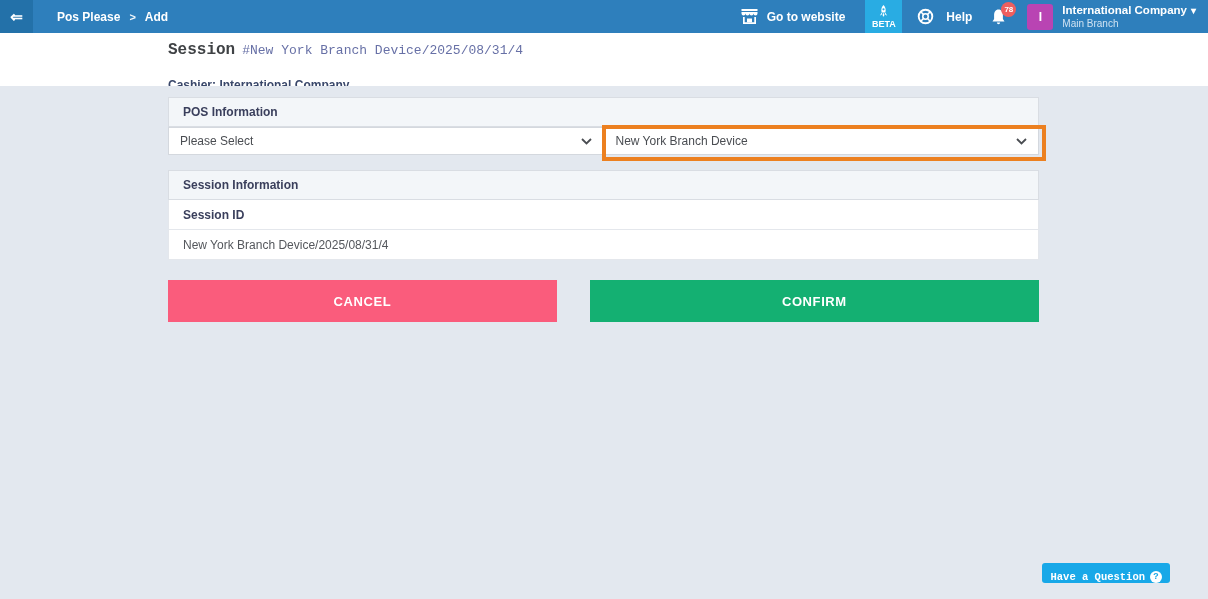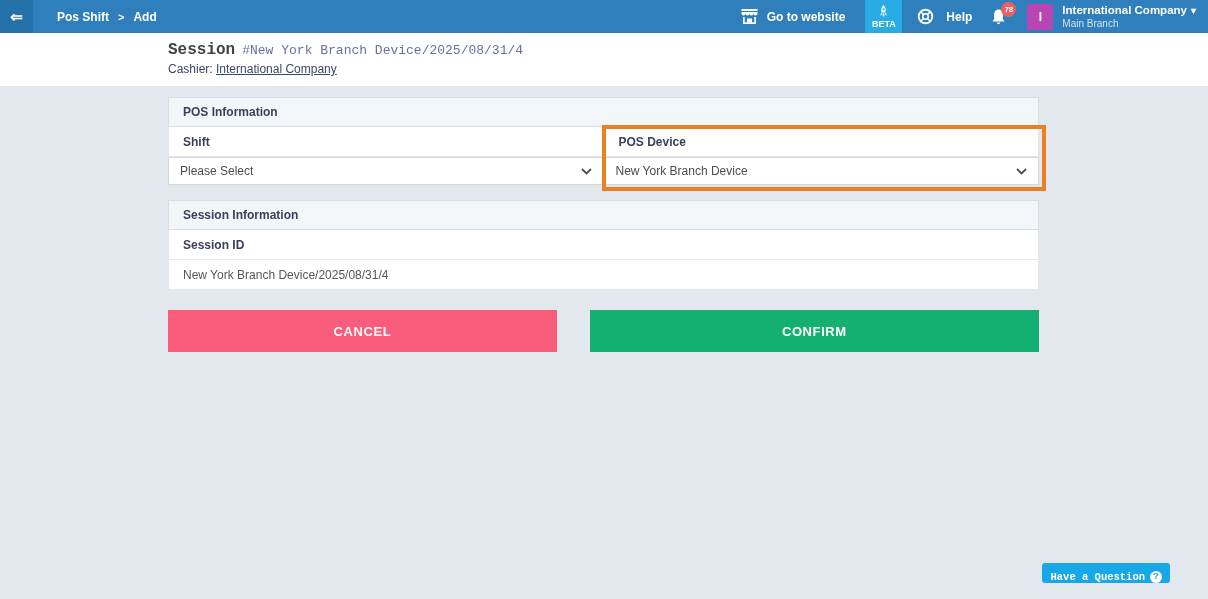--- a/index.html
+++ b/index.html
@@ -24,21 +24,21 @@
   .user-text { margin-left: 9px; line-height: 1.25; }
   .user-name { font-size: 11.5px; font-weight: bold; white-space: nowrap; }
   .user-caret { font-size: 10px; margin-left: 4px; }
   .user-branch { font-size: 10px; color: #cfe2f2; }
 
   
   .header-band { height: 53px; background: #fff; padding: 8px 0 0 168px; }
   .title-line { display: flex; align-items: baseline; gap: 7px; font-family: Liberation Mono, monospace; }
   .page-title { font-size: 16px; font-weight: bold; color: #3f4245; }
   .session-ref { font-size: 13px; color: #6770a6; }
-  .cashier-line { margin-top: 3px; font-size: 12px; color: #39476a; }
+  .cashier-line { margin-top: 19px; font-size: 12px; color: #39476a; font-weight: bold; }
   .cashier-link { color: #39476a; text-decoration: underline; cursor: pointer; }
 
   
   .content { position: relative; height: 513px; background: #e3e8ef; }
   .container { width: 871px; margin-left: 168px; padding-top: 11px; }
 
   .panel-header { height: 30px; background: #f3f6f9; border: 1px solid #d9dde3; display: flex; align-items: center; padding-left: 14px; font-size: 12px; font-weight: bold; color: #3a3f5c; }
 
   .pos-body { position: relative; }
   .row { display: flex; }
@@ -61,21 +61,21 @@
   svg { display: block; }
 </style>
 </head>
 <body>
 
 <div class="topbar">
   <div class="back-btn">
     <span class="back-glyph">⇐</span>
   </div>
   <div class="breadcrumb">
-    <span class="crumb">Pos Shift</span>
+    <span class="crumb">Pos Please</span>
     <span class="crumb-sep">&gt;</span>
     <span>Add</span>
   </div>
   <div class="topbar-right">
     <div class="go-website">
       <span>
         <svg width="19" height="15" viewBox="0 0 19 15">
           <rect x="1.5" y="0" width="16" height="2" fill="#fff"></rect>
           <path d="M1.5 3 h16 v1.6 a2 2 0 0 1 -4 0 a2 2 0 0 1 -4 0 a2 2 0 0 1 -4 0 a2 2 0 0 1 -4 0 z" fill="#fff"></path>
           <path d="M3 8 v7 h13 V8 h-1.7 v5.3 H4.7 V8 z" fill="#fff"></path>
@@ -139,24 +139,20 @@
   </div>
 </div>
 
 <div class="content">
   <div class="container">
 
     <div>
       <div class="panel-header">POS Information</div>
       <div class="pos-body">
         <div class="row">
-          <div class="cell-label">Shift</div>
-          <div class="cell-label">POS Device</div>
-        </div>
-        <div class="row">
           <div class="select-box">
             <span>Please Select</span>
             <span>
               <svg width="11" height="7" viewBox="0 0 11 7" fill="none">
                   <path d="M1 1 L5.5 5.5 L10 1" stroke="#4a4d52" stroke-width="1.8"></path>
                 </svg>
             </span>
           </div>
           <div class="select-box">
             <span>New York Branch Device</span>

